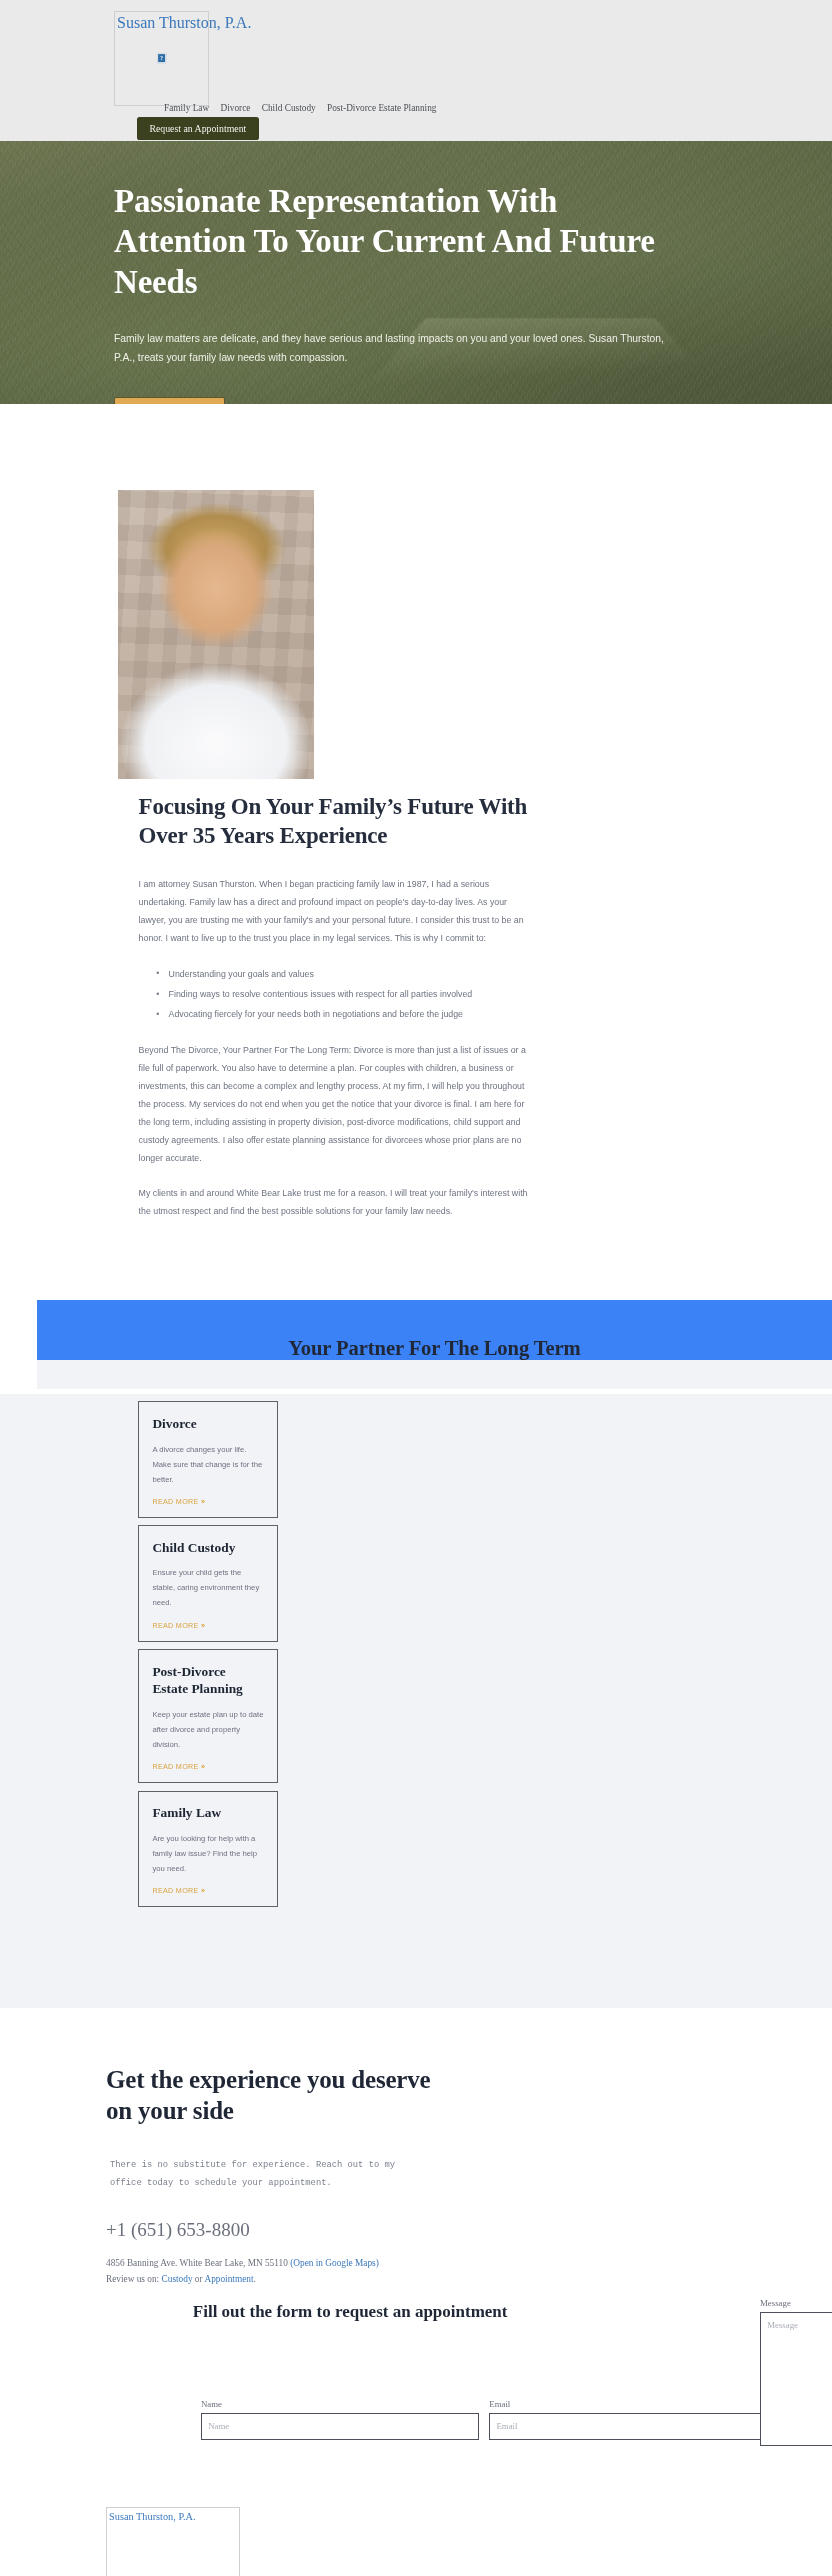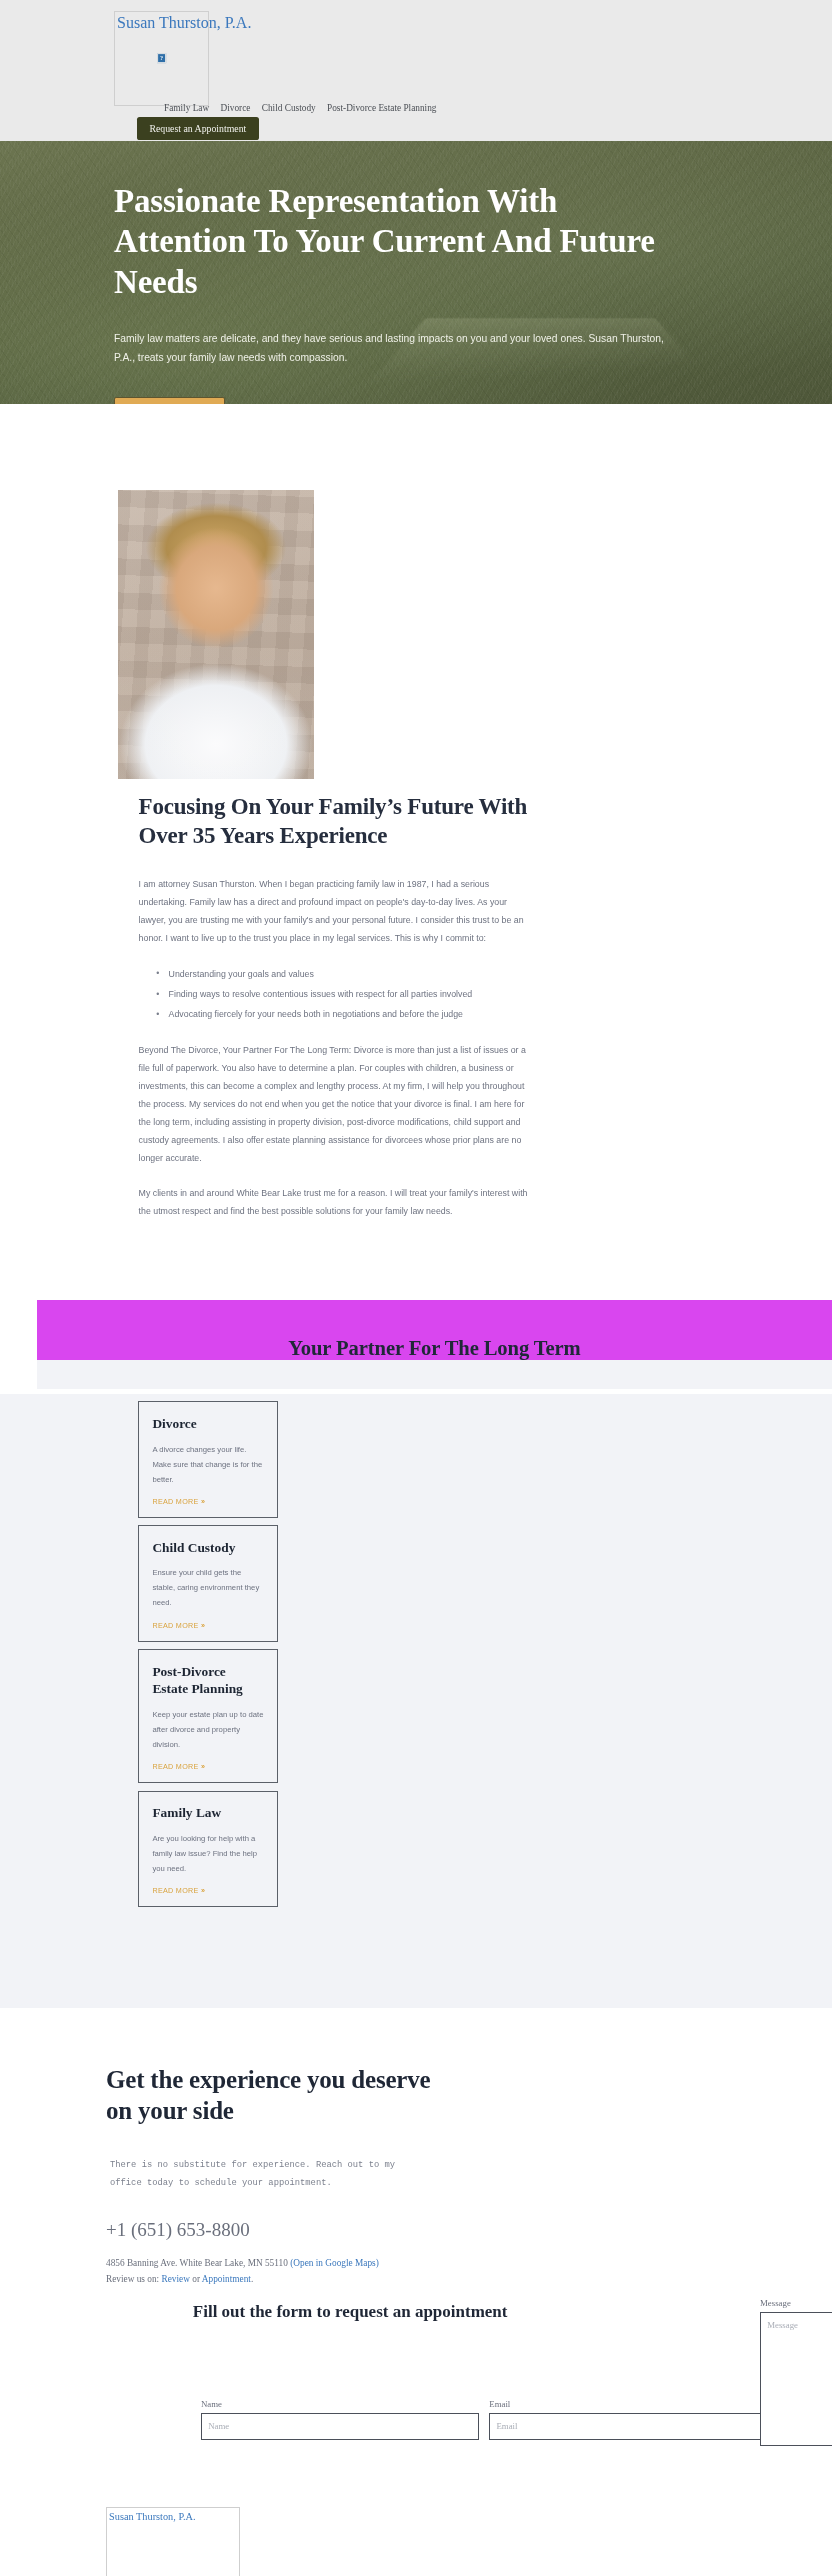--- a/index.html
+++ b/index.html
@@ -200,21 +200,21 @@
   .about-body li::before {
     content:"\2022";
     position:absolute;
     left:-12.4px; top:-0.5px;
     color:#7a7f8c;
     font-size:8.8px;
   }
 
   
   .practice {
-    background:#d946ef;
+    background:#3b82f6;
     padding:37px 0 0 0;
     margin-left:37px;
   }
   .practice-title {
     text-align:center;
     font-family:"Liberation Serif", serif;
     font-weight:bold;
     font-size:20.6px;
     color:#202838;
     margin:0;
@@ -457,21 +457,21 @@
   <div class="contact-inner">
     <h2 class="contact-heading">Get the experience you deserve on your side</h2>
     <p class="contact-lede">There is no substitute for experience. Reach out to my office today to schedule your appointment.</p>
     <p class="contact-phone">+1 (651) 653-8800</p>
     <p class="contact-address">
       <span>4856 Banning Ave. White Bear Lake, MN 55110</span>
       <a>(Open in Google Maps)</a>
     </p>
     <p class="contact-review">
       <span>Review us on:</span>
-      <a>Review</a>
+      <a>Custody</a>
       <span>or</span>
       <a>Appointment</a><span>.</span>
     </p>
   </div>
 </section>
 
 <section class="form-section">
   <div class="form-inner">
     <h2 class="form-heading">Fill out the form to request an appointment</h2>
 

